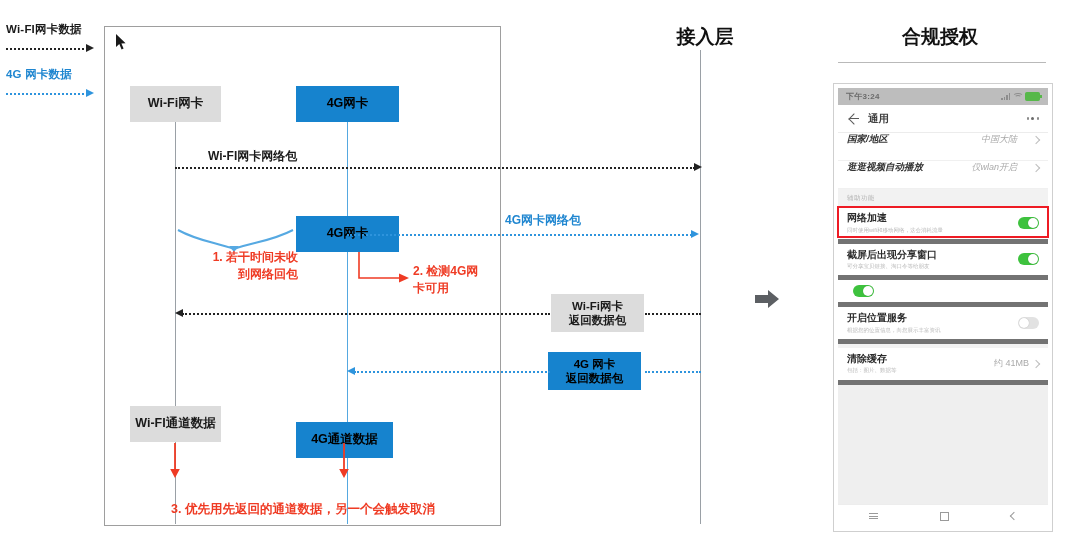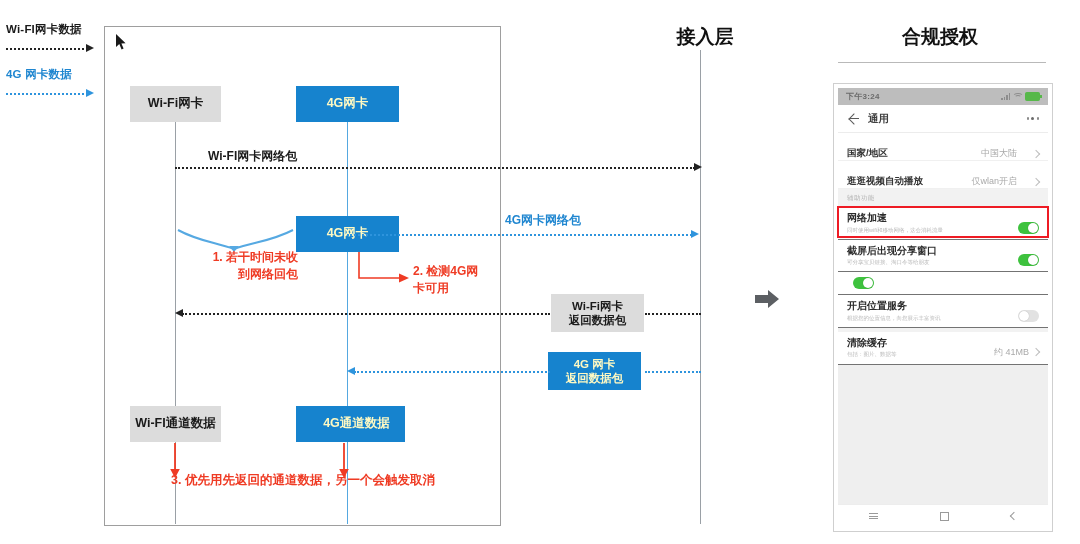--- a/index.html
+++ b/index.html
@@ -48,27 +48,27 @@
   #ll-wifi{left:175px;top:122px;height:402px;}
   #ll-4g{left:347px;top:122px;height:402px;border-left-color:#55a8e0;}
   #ll-access{left:700px;top:50px;height:474px;}
 
   
   .box{
     display:flex;align-items:center;justify-content:center;
     text-align:center;font-weight:bold;line-height:1.25;
   }
   .box.grey{background:#dcdcdc;color:#1a1a1a;}
-  .box.blue{background:#1683ce;color:#fef9c3;}
+  .box.blue{background:#1683ce;color:#000000;}
 
   #box-wifi-nic{left:130px;top:86px;width:91px;height:36px;font-size:12.5px;}
   #box-4g-nic-top{left:296px;top:86px;width:103px;height:36px;font-size:12.5px;}
   #box-4g-nic-mid{left:296px;top:216px;width:103px;height:36px;font-size:12.5px;}
   #box-wifi-chan{left:130px;top:406px;width:91px;height:36px;font-size:12.5px;}
-  #box-4g-chan{left:296px;top:406px;width:97px;height:36px;font-size:12.5px;padding-left:12px;}
+  #box-4g-chan{left:296px;top:422px;width:97px;height:36px;font-size:12.5px;}
   #box-wifi-ret{left:551px;top:294px;width:93px;height:38px;font-size:11.5px;}
   #box-4g-ret{left:548px;top:352px;width:93px;height:38px;font-size:11.5px;}
 
   
 
   
   .msg{height:0;border-top:2px dotted #222;}
   .msg.blue{border-top-color:#2e94dd;}
   .arrowhead{position:absolute;width:0;height:0;
     border-top:4.5px solid transparent;border-bottom:4.5px solid transparent;}
@@ -97,21 +97,21 @@
 
   
   #m4a{left:354px;top:371px;width:196px;}
   #m4b{left:645px;top:371px;width:56px;}
   #m4h{left:347px;top:367px;}
 
   
   .red{color:#ef3b24;font-weight:bold;}
   #note1{left:168px;top:249px;width:130px;font-size:12px;line-height:1.45;text-align:right;}
   #note2{left:413px;top:263px;width:92px;font-size:12px;line-height:1.45;text-align:left;}
-  #note3{left:118px;top:472px;width:370px;font-size:12.5px;text-align:center;}
+  #note3{left:118px;top:501px;width:370px;font-size:12.5px;text-align:center;}
 
   
   #elbow{left:355px;top:252px;width:55px;height:34px;}
 
   
   #brace{left:176px;top:228px;width:120px;height:24px;}
 
   
   .downarrow{width:14px;height:36px;}
 
@@ -145,28 +145,28 @@
   .back-ico:before{content:"";position:absolute;left:3px;top:2.5px;width:7px;height:7px;
     border-left:1.4px solid #5a5a5a;border-bottom:1.4px solid #5a5a5a;transform:rotate(45deg);}
   .back-ico:after{content:"";position:absolute;left:3px;top:5.6px;width:9px;height:0;
     border-top:1.4px solid #5a5a5a;}
   #navbar .nav-title{font-size:10.5px;font-weight:bold;color:#3f3f3f;}
   .dots{margin-left:auto;display:flex;gap:2.5px;align-items:center;}
   .dots i{width:2.2px;height:2.2px;border-radius:50%;background:#8a8a8a;display:block;}
   .dots i.mid{width:3px;height:3px;background:#6a6a6a;}
 
   .list{background:#ffffff;}
-  .row{display:flex;align-items:flex-end;padding:0 9px;min-height:27px;
-    border-bottom:1px solid #f0f0f0;background:#fff;}
+  .row{display:flex;align-items:flex-start;padding:0 9px;min-height:27px;
+    border-bottom:1px solid #f0f0f0;background:#fff;font-style:italic;}
   .row .label{font-size:9.5px;font-weight:bold;color:#333;}
   .row .value{margin-left:auto;font-size:9px;color:#a9a9a9;display:flex;align-items:center;gap:16px;}
   .chev{width:5px;height:5px;border-right:1.2px solid #bdbdbd;border-top:1.2px solid #bdbdbd;transform:rotate(45deg);}
   .sec-head{background:#f2f2f2;font-size:6.5px;color:#b3b3b3;padding:5px 9px 4px;letter-spacing:.4px;}
 
-  .row2{display:flex;align-items:flex-end;padding:5px 9px;background:#fff;border-bottom:1px solid #737373;}
+  .row2{display:flex;align-items:center;padding:5px 9px;background:#fff;border-bottom:5px solid #737373;}
   .row2 .txt{flex:1;min-width:0;}
   .row2 .t1{font-size:10px;font-weight:bold;color:#2b2b2b;line-height:1.25;}
   .row2 .t2{font-size:5.5px;color:#b9b9b9;margin-top:2px;line-height:1.3;
     white-space:nowrap;overflow:hidden;text-overflow:ellipsis;}
   .toggle{width:21px;height:12px;border-radius:7px;position:relative;flex:0 0 auto;margin-left:6px;}
   .toggle.on{background:#3ec23e;}
   .toggle.off{background:#e2e2e2;}
   .toggle .knob{position:absolute;top:1px;width:10px;height:10px;border-radius:50%;background:#fff;
     box-shadow:0 0 1px rgba(0,0,0,.28);}
   .toggle.on .knob{right:1px;}

